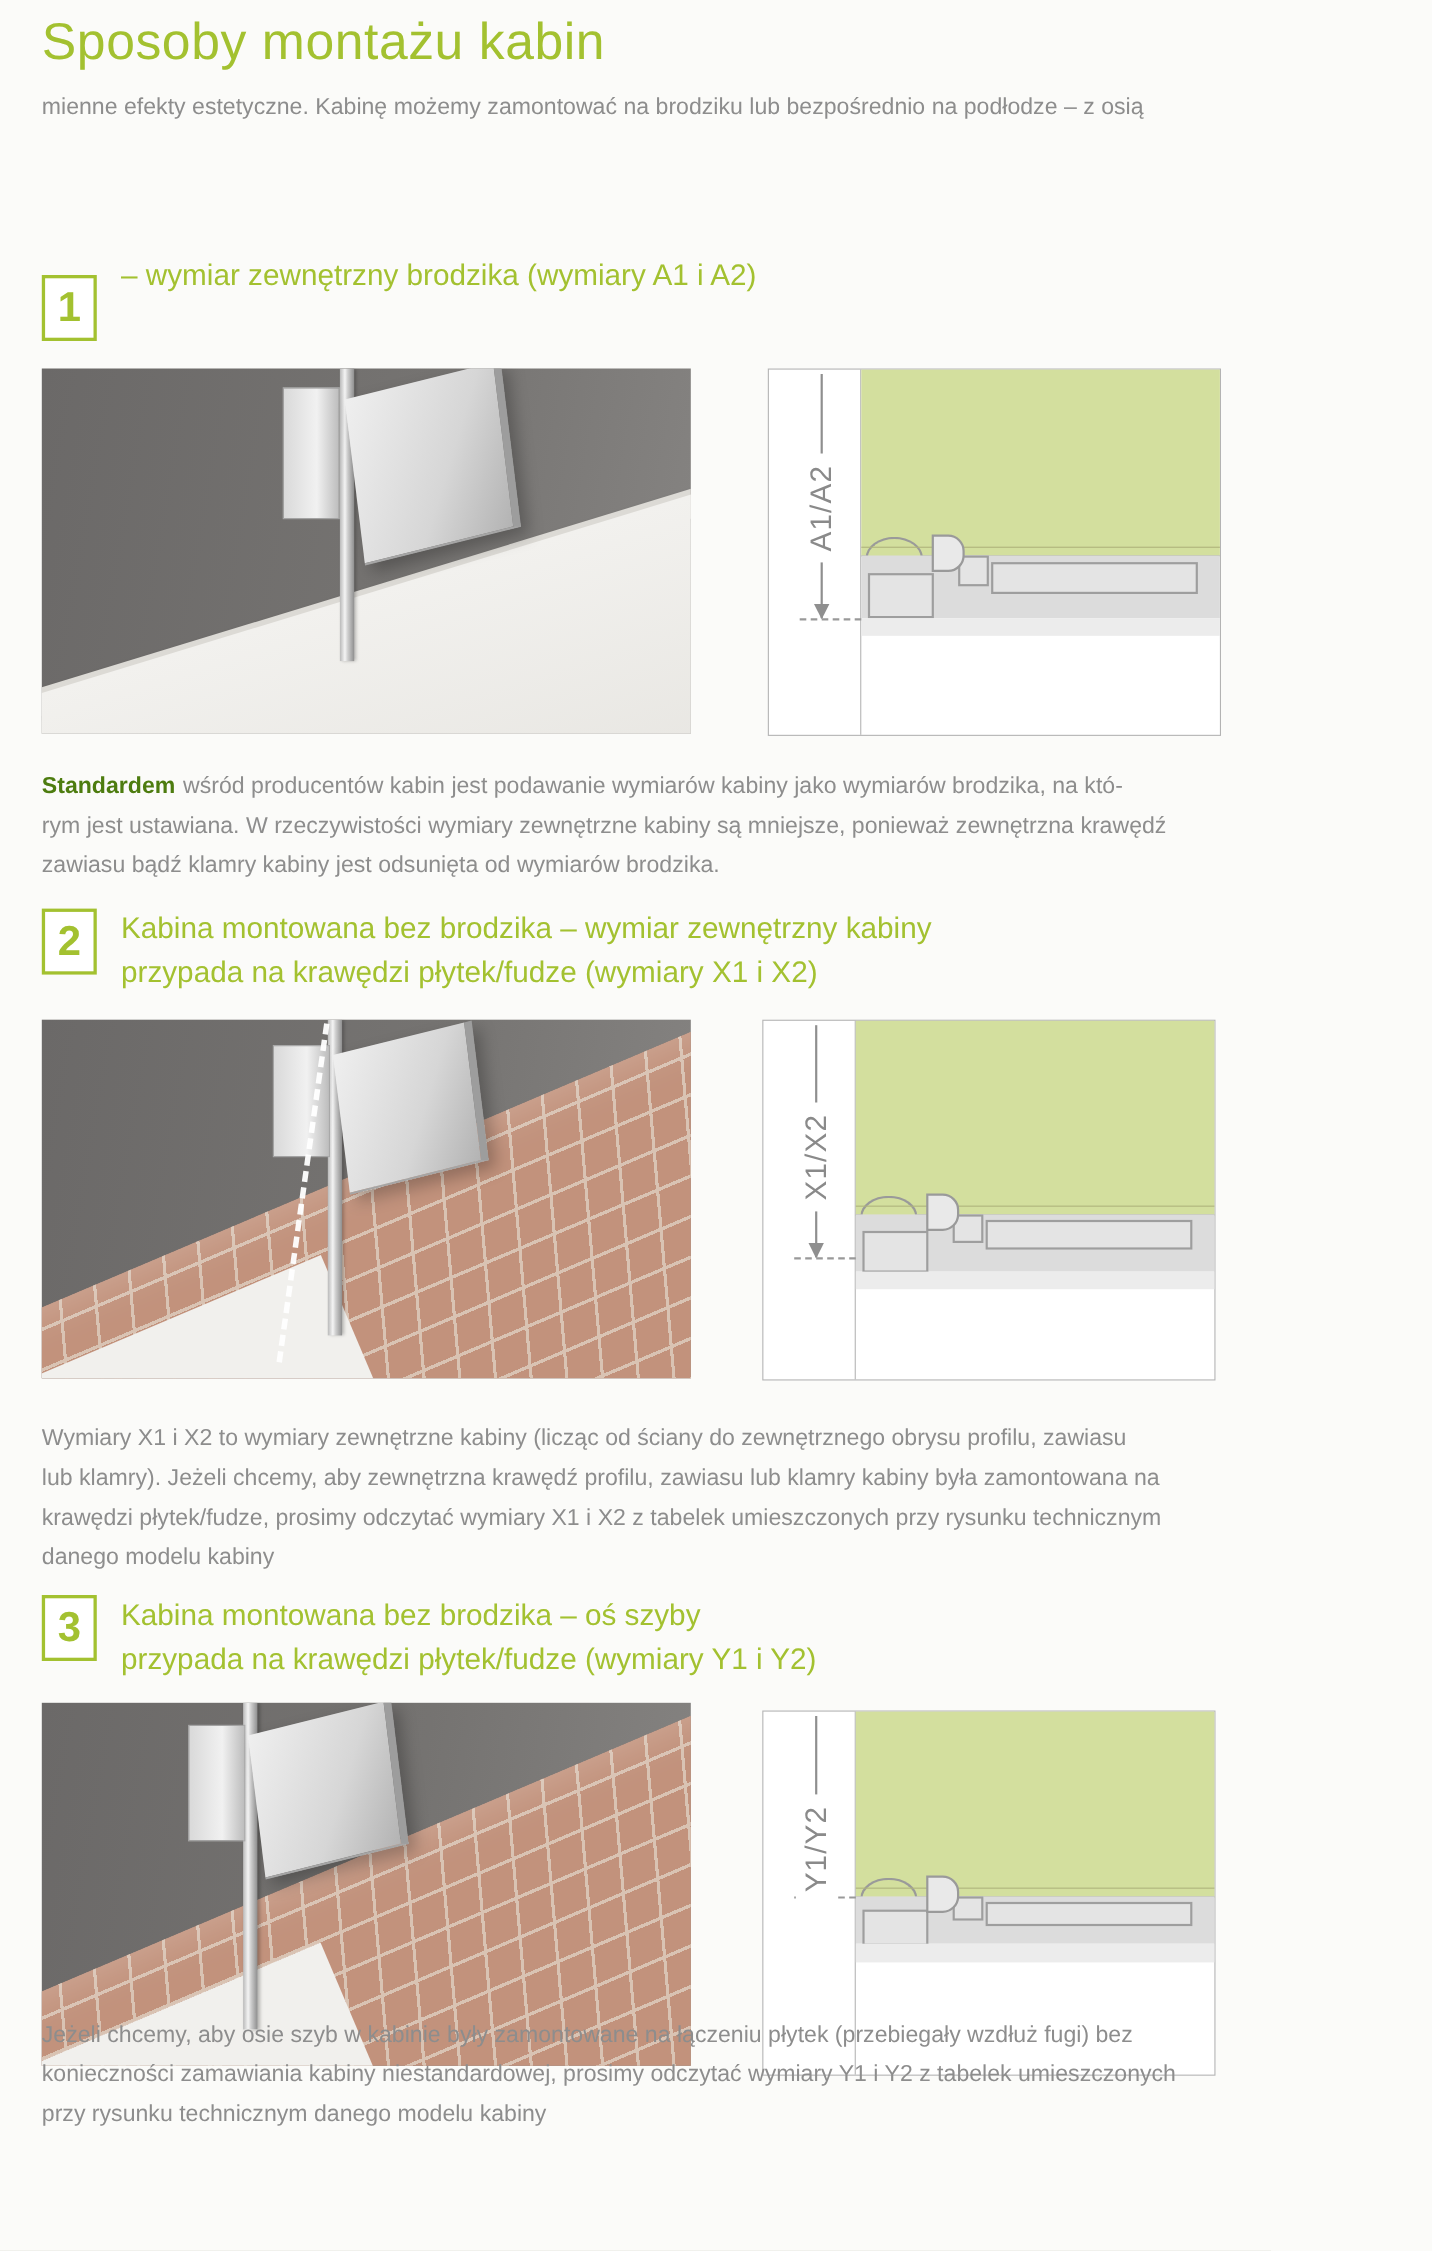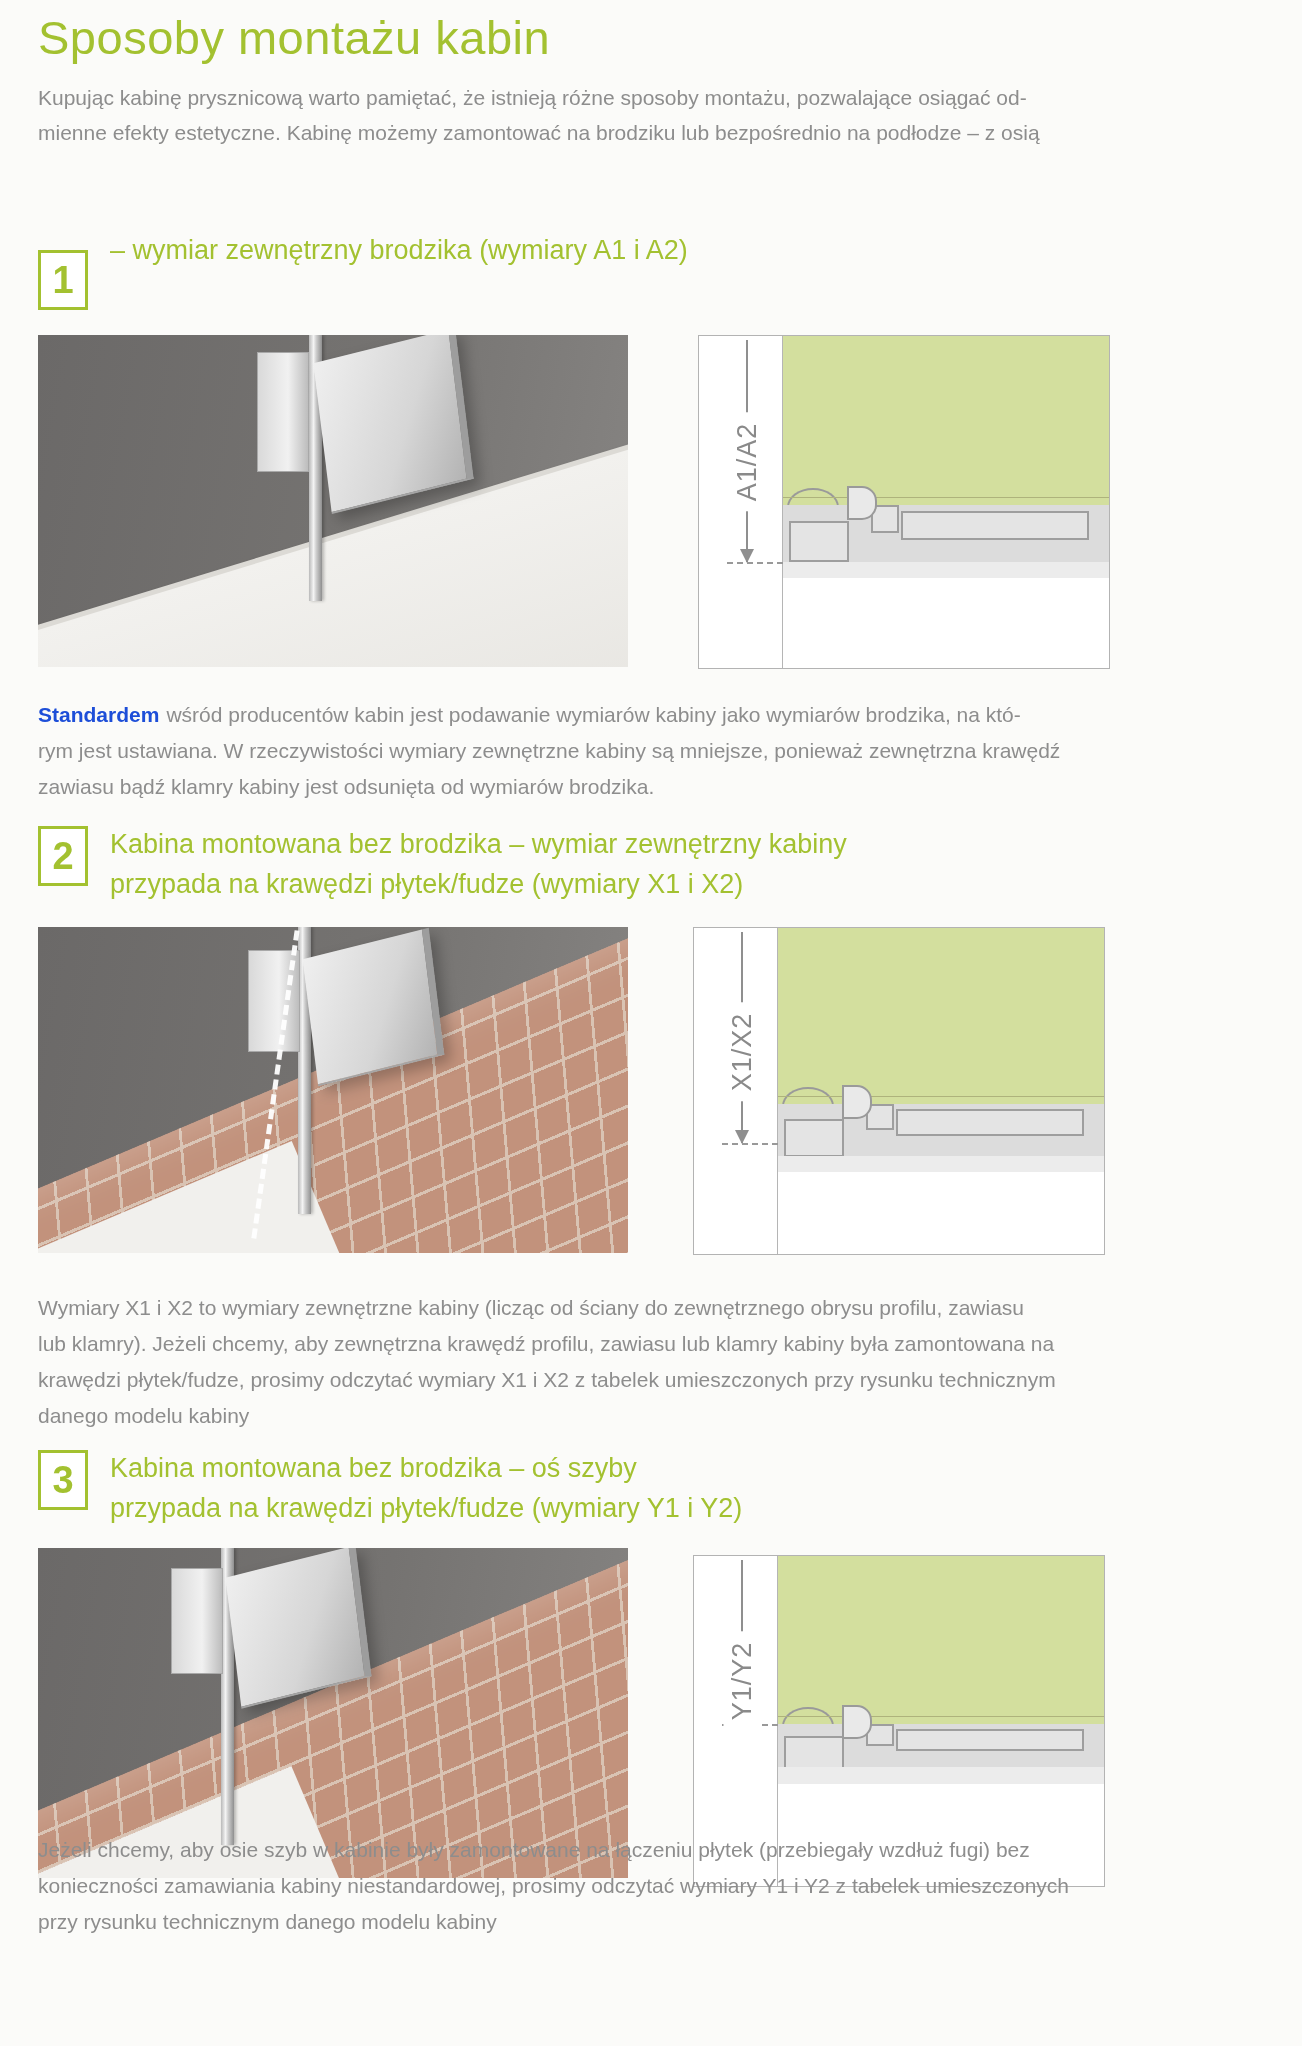--- a/index.html
+++ b/index.html
@@ -13,21 +13,21 @@
     position:relative;width:1302px;height:2046px;margin:0 auto;
     background:#fbfbf9;overflow:hidden;
     font-family:"Liberation Sans", sans-serif;
   }
   
   .title{
     position:absolute;left:38px;top:10px;
     font-size:47px;font-weight:400;color:var(--green);letter-spacing:.5px;
   }
   .bodytext{position:absolute;left:38px;color:var(--body-gray);font-size:21px;line-height:36px;width:1240px;}
-  .bodytext b{color:#1d4ed8;font-weight:bold;margin-right:7px;text-align:center;}
+  .bodytext b{color:#4d7c0f;font-weight:bold;margin-right:7px;text-align:center;}
   .intro{top:80px;line-height:35px;}
   .sec-num{
     position:absolute;left:38px;width:44px;height:54px;background:#fff;
     border:3px solid var(--green);color:var(--green);
     display:flex;align-items:center;justify-content:center;
     font-size:38px;font-weight:bold;
   }
   .sec-heading{position:absolute;left:110px;color:var(--green);font-size:27px;line-height:40px;}
   
   .photo{
@@ -129,21 +129,20 @@
     background:#fff;color:#8a8a8a;font-size:27px;letter-spacing:1px;padding:3px 10px;z-index:4;white-space:nowrap;
   }
 </style>
 </head>
 <body>
 
 <div class="page">
 
   <div class="title">Sposoby montażu kabin</div>
   <div class="bodytext intro">
-    <div>Kupując kabinę prysznicową warto pamiętać, że istnieją różne sposoby montażu, pozwalające osiągać od-</div>
     <div>mienne efekty estetyczne. Kabinę możemy zamontować na brodziku lub bezpośrednio na podłodze – z osią</div>
   </div>
 
   <div class="sec-num" style="top:250px">1</div>
   <div class="sec-heading" style="top:230px">
     <div>– wymiar zewnętrzny brodzika (wymiary A1 i A2)</div>
   </div>
 
   <div class="photo" style="top:335px;height:332px">
     <div class="tray-rim"></div>

